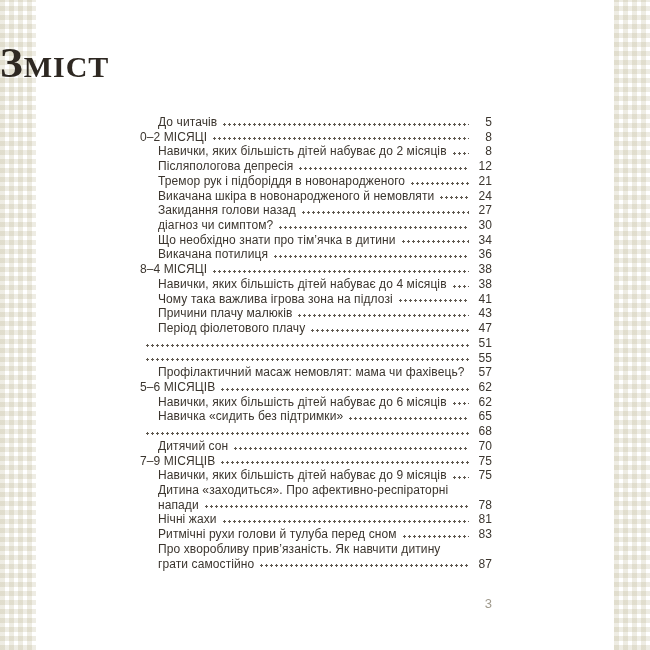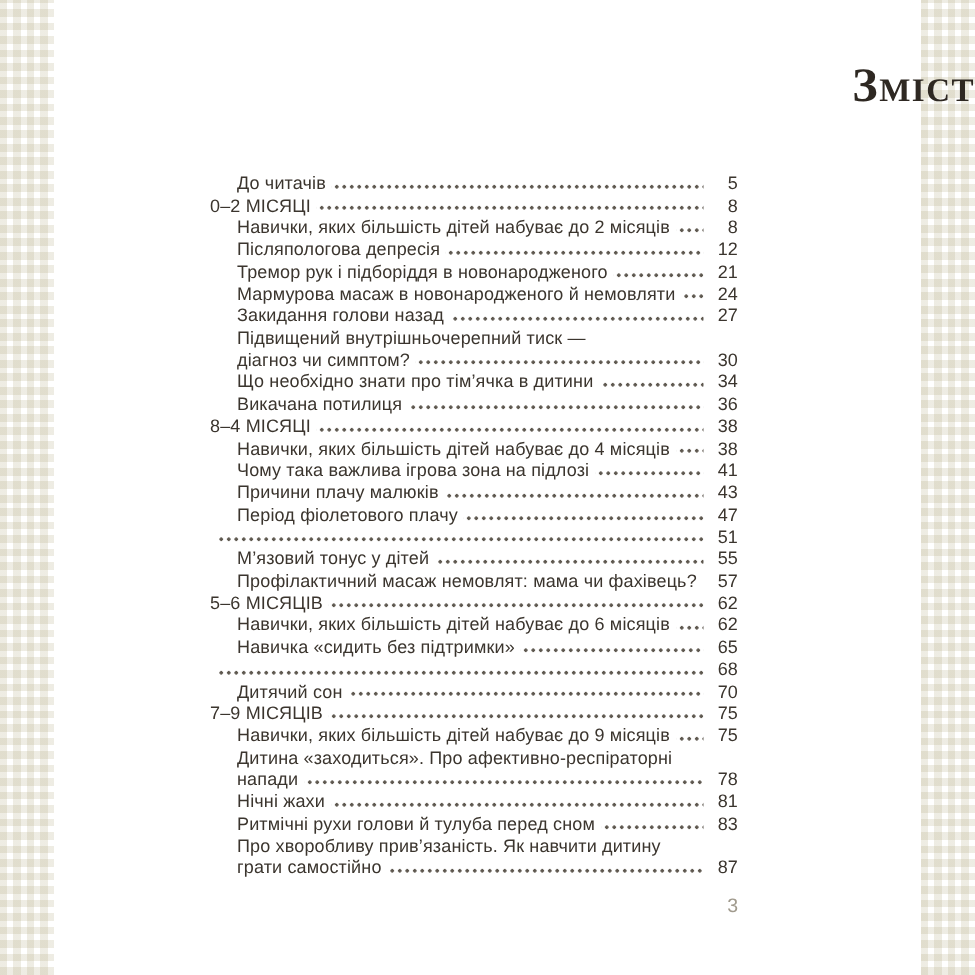--- a/index.html
+++ b/index.html
@@ -17,25 +17,25 @@
     background:
       repeating-linear-gradient(90deg, rgba(171,162,118,0.20) 0 5px, rgba(255,255,255,0) 5px 9px),
       repeating-linear-gradient(0deg, rgba(171,162,118,0.20) 0 5px, rgba(255,255,255,0) 5px 9px);
   }
   .side-border.left{left:0;}
   .side-border.right{right:0;}
 
   .page-title{
     position:absolute;
     top:38px;left:0;right:0;
-    text-align:right;
+    text-align:left;
     font-family:"Liberation Serif","DejaVu Serif",serif;
     font-variant:small-caps;
     font-weight:700;
-    font-size:32px;
+    font-size:43px;
     letter-spacing:1px;
     color:#2e2822;
   }
 
   .toc{
     position:absolute;
     left:140px;top:115px;
     width:352px;
     font-size:12px;
     line-height:14.72px;
@@ -101,33 +101,30 @@
       <span class="label">Післяпологова депресія</span>
       <span class="dots"></span>
       <span class="pg">12</span>
     </div>
     <div class="toc-row lvl1">
       <span class="label">Тремор рук і підборіддя в новонародженого</span>
       <span class="dots"></span>
       <span class="pg">21</span>
     </div>
     <div class="toc-row lvl1">
-      <span class="label">Мармурова масаж в новонародженого й немовляти</span>
+      <span class="label">Викачана шкіра в новонародженого й немовляти</span>
       <span class="dots"></span>
       <span class="pg">24</span>
     </div>
     <div class="toc-row lvl1">
       <span class="label">Закидання голови назад</span>
       <span class="dots"></span>
       <span class="pg">27</span>
     </div>
     <div class="toc-row lvl1">
-      <span class="label">Підвищений внутрішньочерепний тиск —</span>
-    </div>
-    <div class="toc-row lvl1">
       <span class="label">діагноз чи симптом?</span>
       <span class="dots"></span>
       <span class="pg">30</span>
     </div>
     <div class="toc-row lvl1">
       <span class="label">Що необхідно знати про тім’ячка в дитини</span>
       <span class="dots"></span>
       <span class="pg">34</span>
     </div>
     <div class="toc-row lvl1">
@@ -158,21 +155,20 @@
     <div class="toc-row lvl1">
       <span class="label">Період фіолетового плачу</span>
       <span class="dots"></span>
       <span class="pg">47</span>
     </div>
     <div class="toc-row lvl1">
       <span class="dots"></span>
       <span class="pg">51</span>
     </div>
     <div class="toc-row lvl1">
-      <span class="label">М’язовий тонус у дітей</span>
       <span class="dots"></span>
       <span class="pg">55</span>
     </div>
     <div class="toc-row lvl1">
       <span class="label">Профілактичний масаж немовлят: мама чи фахівець?</span>
       <span class="dots"></span>
       <span class="pg">57</span>
     </div>
     <div class="toc-row lvl0">
       <span class="label">5–6 МІСЯЦІВ</span>

